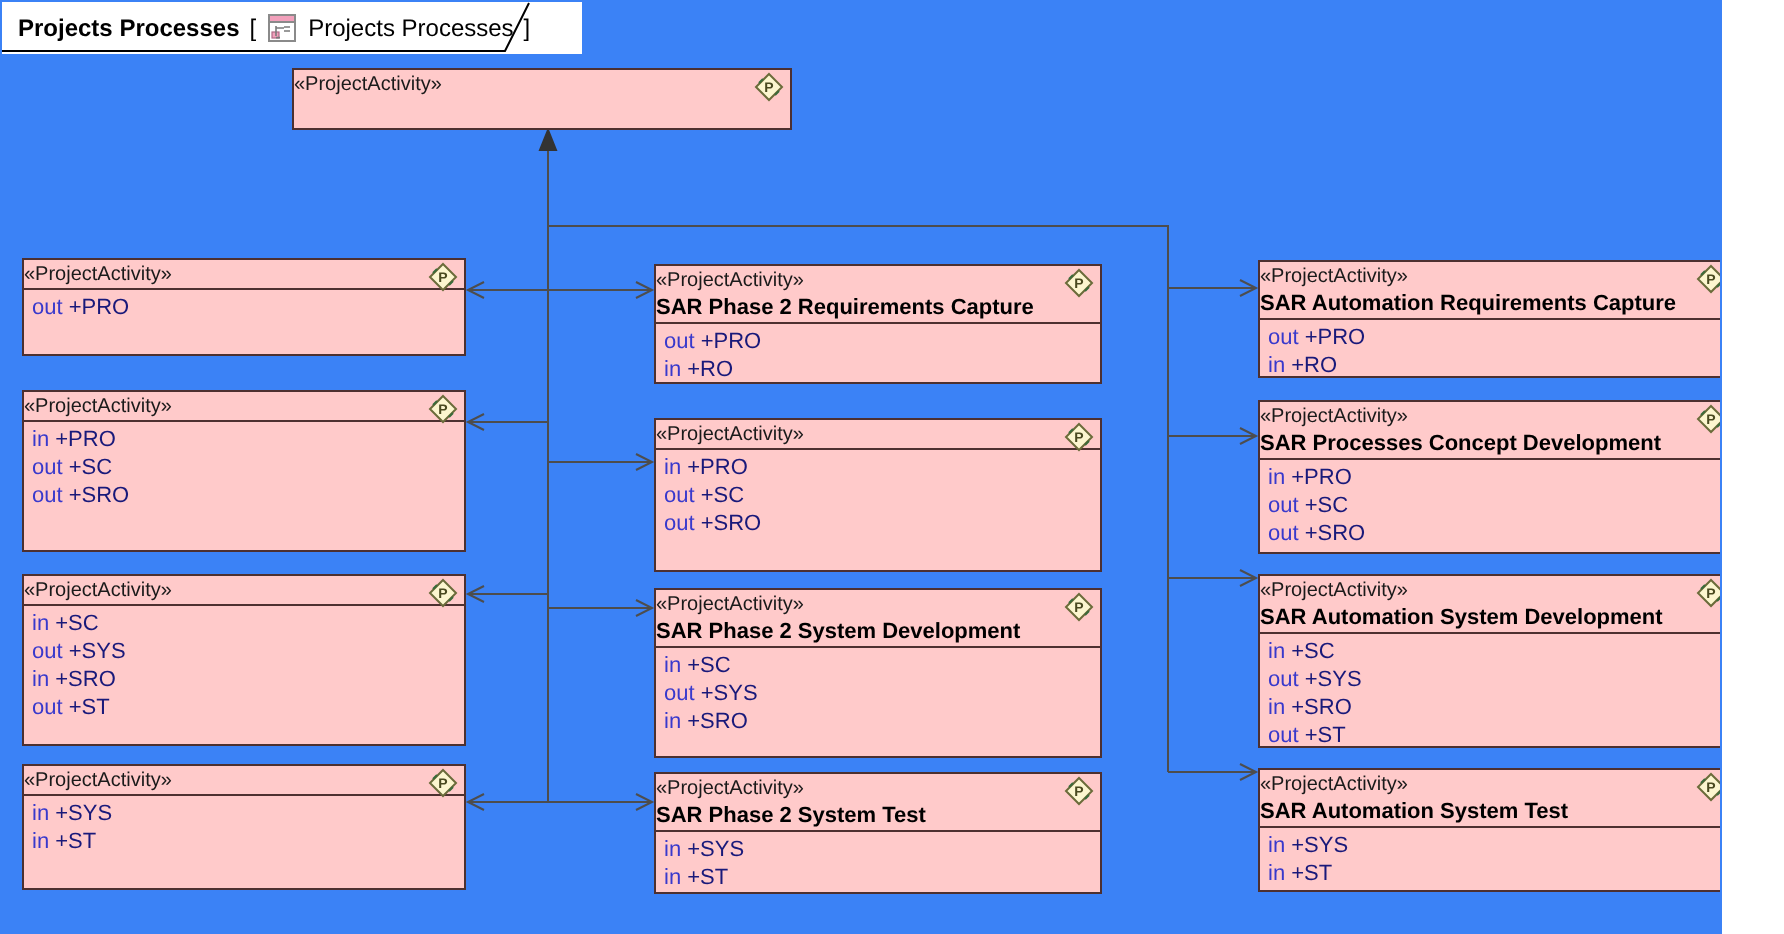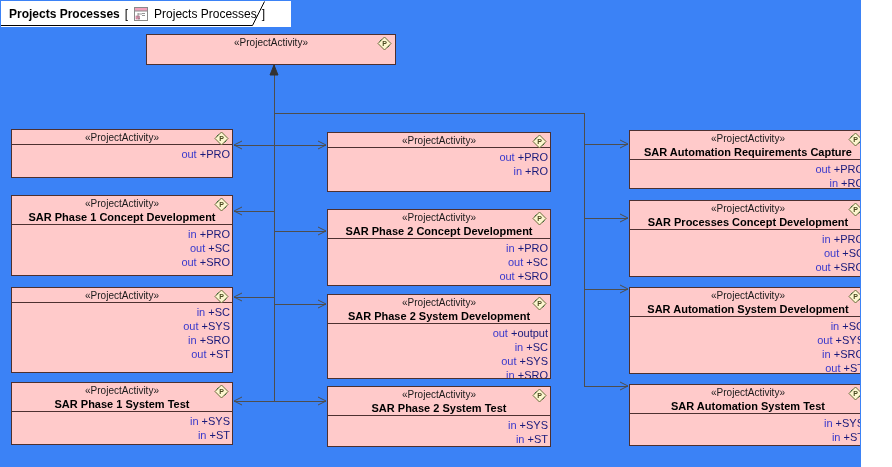--- a/index.html
+++ b/index.html
@@ -16,24 +16,24 @@
   }
   .tab-title{font-size:12px;font-weight:bold;color:#000;}
   .tab-bracket{font-size:12px;color:#000;}
   .tab-diagram-name{font-size:12px;color:#000;}
   .tab-outline{position:absolute;left:0;top:0;z-index:4;pointer-events:none;}
   
   .node{
     position:absolute;box-sizing:border-box;z-index:2;overflow:hidden;
     background:var(--box-fill,#ffcaca);border:1px solid var(--box-border,#4d3030);
   }
-  .node-header{position:relative;text-align:center;padding-top:1px;}
+  .node-header{position:relative;text-align:left;padding-top:1px;}
   .stereo{font-size:10px;line-height:13px;color:#1a1a1a;}
   .nname{font-size:11px;line-height:14px;font-weight:bold;color:#000;}
-  .node-body{border-top:1px solid var(--box-border,#4d3030);padding:2px 2px 0 4px;text-align:right;}
+  .node-body{border-top:1px solid var(--box-border,#4d3030);padding:2px 2px 0 4px;}
   .prop-line{font-size:11px;line-height:14px;white-space:nowrap;}
   .prop-dir{color:var(--kw-color,#3939cc);}
   .prop-name{color:var(--prop-color,#19197a);}
   .corner-icon{position:absolute;top:1px;right:3px;width:15px;height:15px;}
   
   #connector-layer{position:absolute;left:0;top:0;z-index:1;}
 </style>
 </head>
 <body>
 
@@ -111,21 +111,20 @@
         </svg>
       </span>
     </div>
     <div class="node-body">
           <div class="prop-line"><span class="prop-dir">out</span><span class="prop-name"> +PRO</span></div>
         </div>
   </div>
       <div class="node" style="left: 10px; top: 194px; width: 222px; height: 81px;">
     <div class="node-header">
       <div class="stereo">«ProjectActivity»</div>
-      <div class="nname">SAR Phase 1 Concept Development</div>
       <span class="corner-icon">
         <svg width="15" height="15" viewBox="0 0 15 15">
           <polygon points="7.5,1 14,7.5 7.5,14 1,7.5" fill="#fcf6cf" stroke="#6b6b3a" stroke-width="1"></polygon>
           <path d="M4.5,3.5 L2.5,5.5 M12.5,9.5 L10.5,11.5" stroke="#3a6b3a" stroke-width="1" fill="none"></path>
           <text x="7.5" y="10" text-anchor="middle" font-size="7" font-weight="bold" font-family="Liberation Sans, sans-serif" fill="#4a4a20">P</text>
         </svg>
       </span>
     </div>
     <div class="node-body">
           <div class="prop-line"><span class="prop-dir">in</span><span class="prop-name"> +PRO</span></div>
@@ -147,54 +146,53 @@
     <div class="node-body">
           <div class="prop-line"><span class="prop-dir">in</span><span class="prop-name"> +SC</span></div>
           <div class="prop-line"><span class="prop-dir">out</span><span class="prop-name"> +SYS</span></div>
           <div class="prop-line"><span class="prop-dir">in</span><span class="prop-name"> +SRO</span></div>
           <div class="prop-line"><span class="prop-dir">out</span><span class="prop-name"> +ST</span></div>
         </div>
   </div>
       <div class="node" style="left: 10px; top: 381px; width: 222px; height: 63px;">
     <div class="node-header">
       <div class="stereo">«ProjectActivity»</div>
-      <div class="nname">SAR Phase 1 System Test</div>
       <span class="corner-icon">
         <svg width="15" height="15" viewBox="0 0 15 15">
           <polygon points="7.5,1 14,7.5 7.5,14 1,7.5" fill="#fcf6cf" stroke="#6b6b3a" stroke-width="1"></polygon>
           <path d="M4.5,3.5 L2.5,5.5 M12.5,9.5 L10.5,11.5" stroke="#3a6b3a" stroke-width="1" fill="none"></path>
           <text x="7.5" y="10" text-anchor="middle" font-size="7" font-weight="bold" font-family="Liberation Sans, sans-serif" fill="#4a4a20">P</text>
         </svg>
       </span>
     </div>
     <div class="node-body">
           <div class="prop-line"><span class="prop-dir">in</span><span class="prop-name"> +SYS</span></div>
           <div class="prop-line"><span class="prop-dir">in</span><span class="prop-name"> +ST</span></div>
         </div>
   </div>
       <div class="node" style="left: 326px; top: 131px; width: 224px; height: 60px;">
     <div class="node-header">
       <div class="stereo">«ProjectActivity»</div>
+      <div class="nname">SAR Phase 2 Requirements Capture</div>
       <span class="corner-icon">
         <svg width="15" height="15" viewBox="0 0 15 15">
           <polygon points="7.5,1 14,7.5 7.5,14 1,7.5" fill="#fcf6cf" stroke="#6b6b3a" stroke-width="1"></polygon>
           <path d="M4.5,3.5 L2.5,5.5 M12.5,9.5 L10.5,11.5" stroke="#3a6b3a" stroke-width="1" fill="none"></path>
           <text x="7.5" y="10" text-anchor="middle" font-size="7" font-weight="bold" font-family="Liberation Sans, sans-serif" fill="#4a4a20">P</text>
         </svg>
       </span>
     </div>
     <div class="node-body">
           <div class="prop-line"><span class="prop-dir">out</span><span class="prop-name"> +PRO</span></div>
           <div class="prop-line"><span class="prop-dir">in</span><span class="prop-name"> +RO</span></div>
         </div>
   </div>
       <div class="node" style="left: 326px; top: 208px; width: 224px; height: 77px;">
     <div class="node-header">
       <div class="stereo">«ProjectActivity»</div>
-      <div class="nname">SAR Phase 2 Concept Development</div>
       <span class="corner-icon">
         <svg width="15" height="15" viewBox="0 0 15 15">
           <polygon points="7.5,1 14,7.5 7.5,14 1,7.5" fill="#fcf6cf" stroke="#6b6b3a" stroke-width="1"></polygon>
           <path d="M4.5,3.5 L2.5,5.5 M12.5,9.5 L10.5,11.5" stroke="#3a6b3a" stroke-width="1" fill="none"></path>
           <text x="7.5" y="10" text-anchor="middle" font-size="7" font-weight="bold" font-family="Liberation Sans, sans-serif" fill="#4a4a20">P</text>
         </svg>
       </span>
     </div>
     <div class="node-body">
           <div class="prop-line"><span class="prop-dir">in</span><span class="prop-name"> +PRO</span></div>
@@ -208,21 +206,20 @@
       <div class="nname">SAR Phase 2 System Development</div>
       <span class="corner-icon">
         <svg width="15" height="15" viewBox="0 0 15 15">
           <polygon points="7.5,1 14,7.5 7.5,14 1,7.5" fill="#fcf6cf" stroke="#6b6b3a" stroke-width="1"></polygon>
           <path d="M4.5,3.5 L2.5,5.5 M12.5,9.5 L10.5,11.5" stroke="#3a6b3a" stroke-width="1" fill="none"></path>
           <text x="7.5" y="10" text-anchor="middle" font-size="7" font-weight="bold" font-family="Liberation Sans, sans-serif" fill="#4a4a20">P</text>
         </svg>
       </span>
     </div>
     <div class="node-body">
-          <div class="prop-line"><span class="prop-dir">out</span><span class="prop-name"> +output</span></div>
           <div class="prop-line"><span class="prop-dir">in</span><span class="prop-name"> +SC</span></div>
           <div class="prop-line"><span class="prop-dir">out</span><span class="prop-name"> +SYS</span></div>
           <div class="prop-line"><span class="prop-dir">in</span><span class="prop-name"> +SRO</span></div>
         </div>
   </div>
       <div class="node" style="left: 326px; top: 385px; width: 224px; height: 61px;">
     <div class="node-header">
       <div class="stereo">«ProjectActivity»</div>
       <div class="nname">SAR Phase 2 System Test</div>
       <span class="corner-icon">

